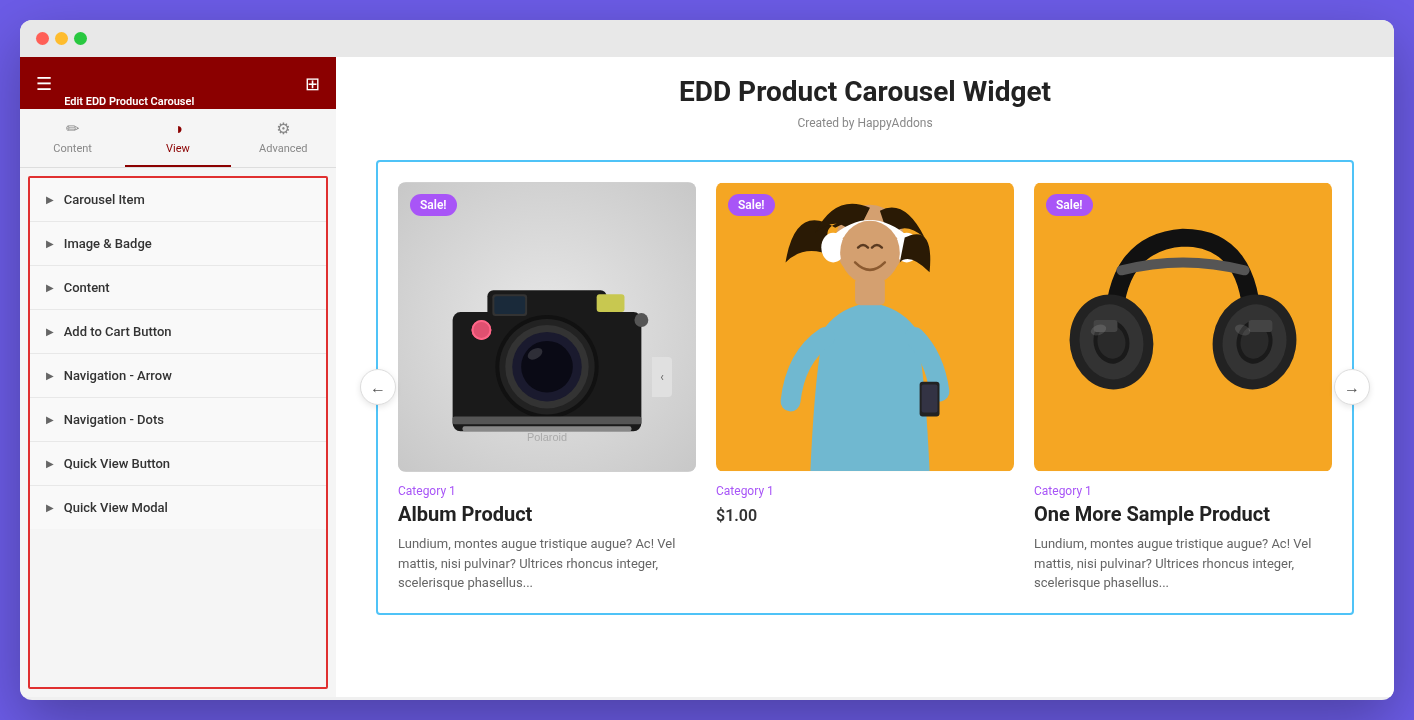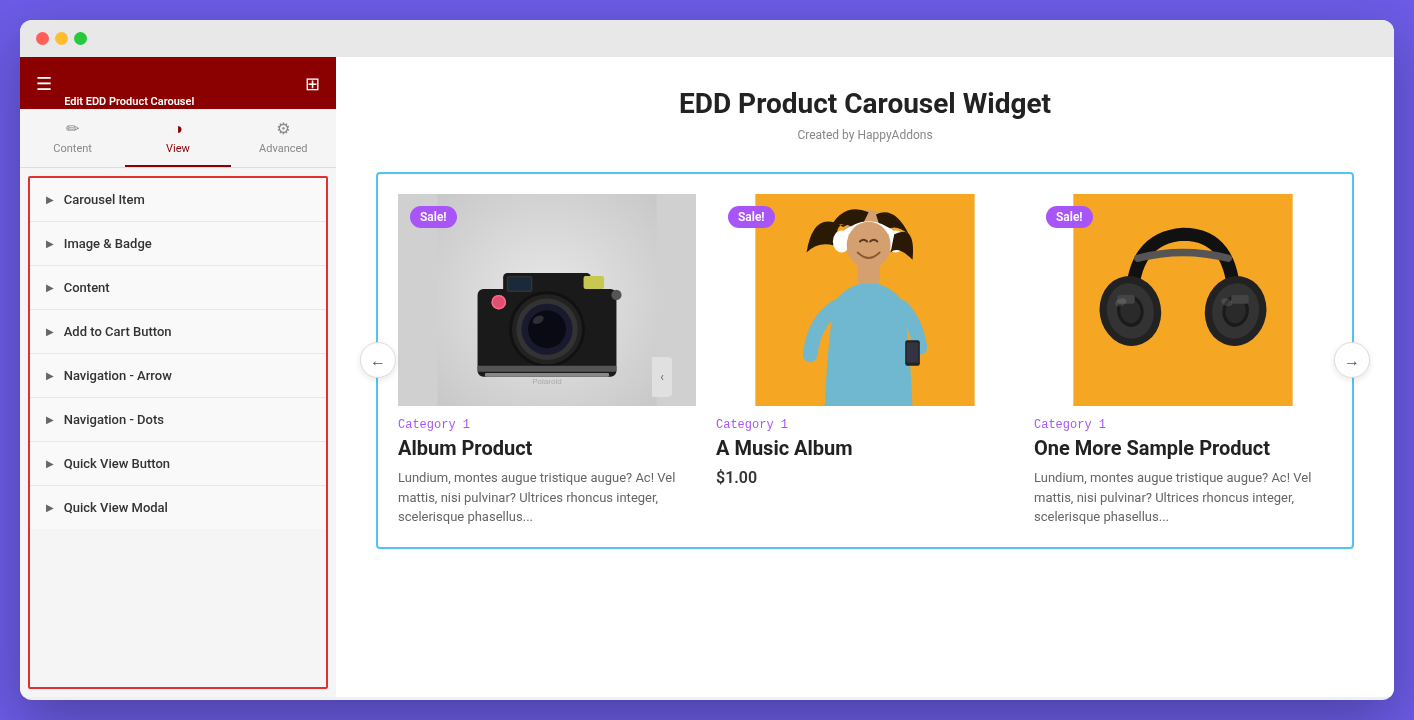--- a/index.html
+++ b/index.html
@@ -133,21 +133,21 @@
       z-index: 10;
       font-size: 12px;
       color: #666;
     }
 
     
     .content-area {
       flex: 1;
       background: white;
       overflow-y: auto;
-      padding: 30px 40px;
+      padding: 18px 40px;
       position: relative;
     }
     .widget-title {
       text-align: center;
       font-size: 28px;
       font-weight: 700;
       color: #222;
       margin-bottom: 8px;
     }
     .widget-subtitle {
@@ -169,41 +169,40 @@
       grid-template-columns: repeat(3, 1fr);
       gap: 20px;
     }
     .product-card {
       border: none;
       overflow: visible;
     }
     .product-image-wrapper {
       position: relative;
       width: 100%;
-      height: 212px;
+      height: 290px;
       overflow: hidden;
-      border-radius: 0;
+      border-radius: 8px;
     }
     .sale-badge {
       position: absolute;
       top: 12px;
       left: 12px;
       background: #a855f7;
       color: white;
       font-size: 12px;
       font-weight: 600;
       padding: 4px 10px;
       border-radius: 20px;
     }
     .product-category {
       color: #a855f7;
       font-size: 12px;
       margin-top: 12px;
       margin-bottom: 4px;
-      font-family: Liberation Mono, monospace;
     }
     .product-name {
       font-size: 20px;
       font-weight: 700;
       color: #222;
       margin-bottom: 8px;
     }
     .product-desc {
       font-size: 13px;
       color: #666;
@@ -411,21 +410,20 @@
                 <path d="M110 155 Q80 175 75 220" stroke="#70b8d0" stroke-width="20" fill="none" stroke-linecap="round"></path>
                 <path d="M200 155 Q220 175 225 210" stroke="#70b8d0" stroke-width="20" fill="none" stroke-linecap="round"></path>
 
                 <rect x="205" y="200" width="20" height="35" rx="3" fill="#222"></rect>
                 <rect x="207" y="203" width="16" height="28" rx="2" fill="#334"></rect>
 
                 <path d="M190 55 Q220 40 215 90 Q195 70 185 80 Z" fill="#2a1a05"></path>
               </svg>
             </div>
             <div class="product-category">Category 1</div>
-            <div class="product-name">A Music Album</div>
             <div class="product-price">$1.00</div>
           </div>
 
           <div class="product-card">
             <div class="product-image-wrapper">
               <div class="sale-badge">Sale!</div>
               <svg viewBox="0 0 300 290" xmlns="http://www.w3.org/2000/svg" width="100%" height="100%">
                 <rect width="300" height="290" fill="#f5a623"></rect>
 
                 <path d="M80 150 Q80 60 150 55 Q220 55 220 150" fill="none" stroke="#111" stroke-width="18" stroke-linecap="round"></path>

